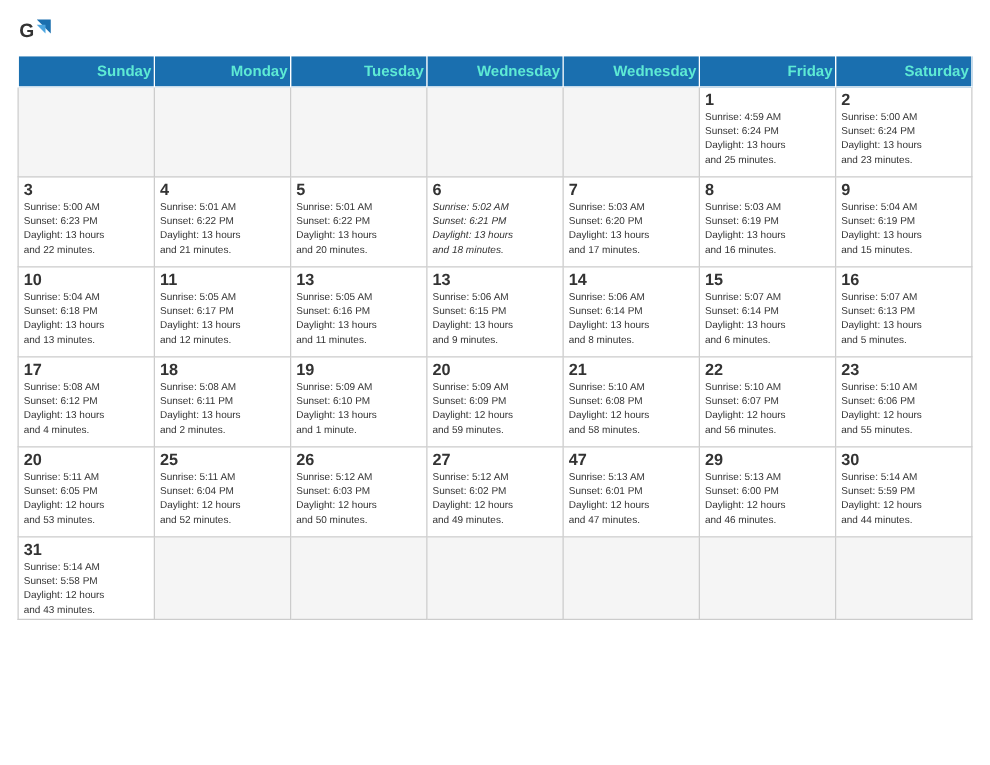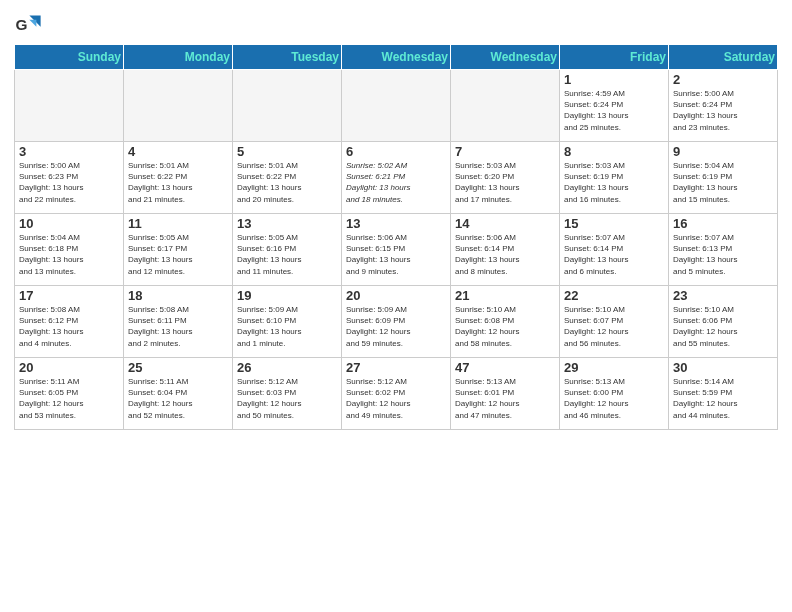--- a/index.html
+++ b/index.html
@@ -345,15 +345,30 @@
 and 46 minutes.</div>
           </td>
           <td>
             <span class="day-num">30</span>
             <div class="day-info" style="white-space: pre-line;">Sunrise: 5:14 AM
 Sunset: 5:59 PM
 Daylight: 12 hours
 and 44 minutes.</div>
           </td>
         </tr>
+        <tr>
+          <td class="last-row">
+            <span class="day-num">31</span>
+            <div class="day-info" style="white-space: pre-line;">Sunrise: 5:14 AM
+Sunset: 5:58 PM
+Daylight: 12 hours
+and 43 minutes.</div>
+          </td>
+          <td class="last-row empty"></td>
+          <td class="last-row empty"></td>
+          <td class="last-row empty"></td>
+          <td class="last-row empty"></td>
+          <td class="last-row empty"></td>
+          <td class="last-row empty"></td>
+        </tr>
       </tbody>
   </table>
 </div>
 
 </body></html>

